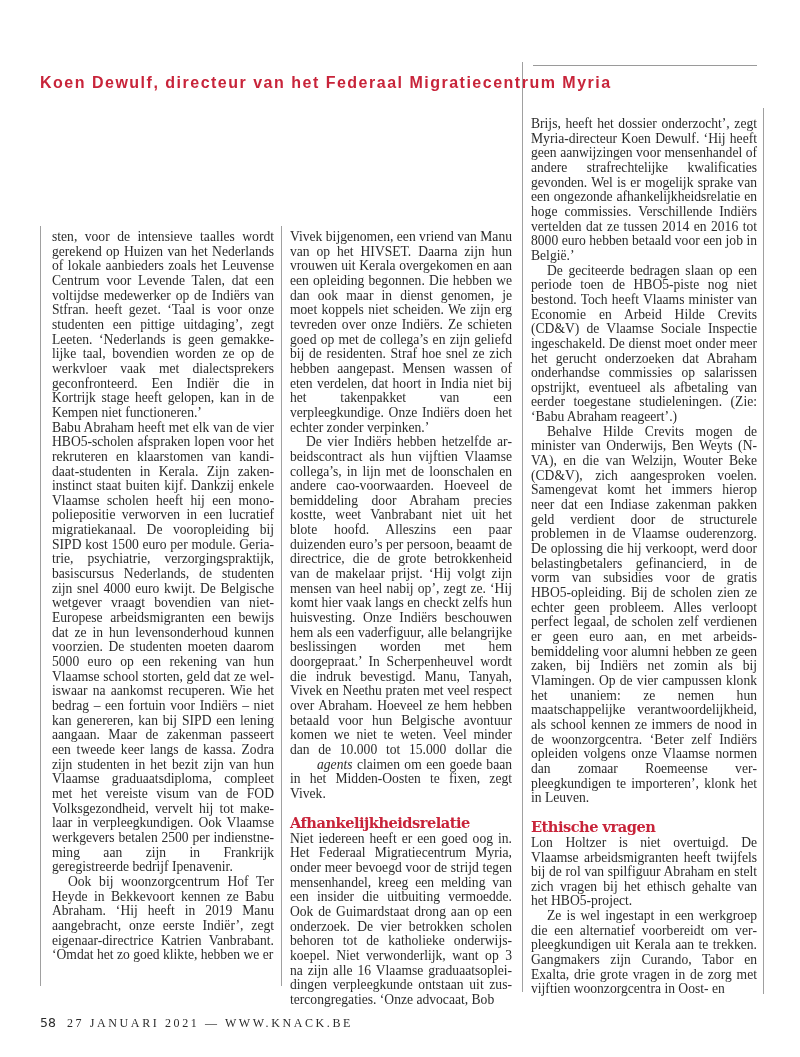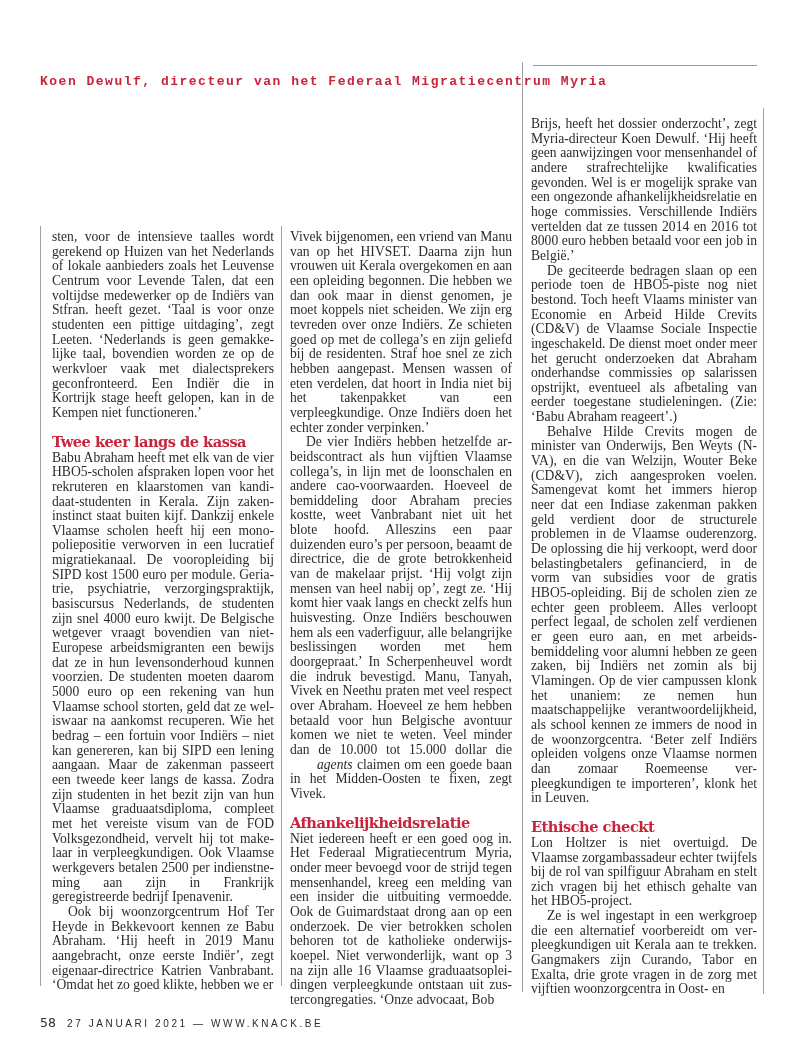--- a/index.html
+++ b/index.html
@@ -9,22 +9,22 @@
     }
     .pull-quote {
       position: absolute; left: 40px; top: 70px; width: 470px;
     }
     .pull-quote .quote {
       font-family: "DejaVu Serif", serif; font-weight: bold; color: #1e1e1e;
       font-size: 22.5px; line-height: 26px; letter-spacing: -1.4px; margin: 0;
       white-space: pre-line;
     }
     .pull-quote .attribution {
-      font-family: Liberation Mono, monospace; font-weight: bold; color: #c8243a;
-      font-size: 13px; letter-spacing: 1.5px; margin-top: 4px; white-space: nowrap;
+      font-family: Liberation Sans, sans-serif; font-weight: bold; color: #c8243a;
+      font-size: 16px; letter-spacing: 1.5px; margin-top: 4px; white-space: nowrap;
     }
     .top-rule {
       position: absolute; left: 533px; top: 65px; width: 224px; height: 0; border-top: 1px solid #9a9a9a;
     }
     .col {
       position: absolute; font-family: "Liberation Serif", serif; font-size: 13.6px; line-height: 14.65px;
       color: #2b2b2b; text-align: justify; hyphens: manual;
     }
     .col p { margin: 0; }
     .col p.indent { text-indent: 16px; }
@@ -38,55 +38,54 @@
     .col-3 { left: 531px; top: 117px; width: 226px; }
     .divider { position: absolute; width: 0; border-left: 1px solid #a0a0a0; }
     .div-1 { left: 40px; top: 226px; height: 760px; }
     .div-2 { left: 281px; top: 226px; height: 760px; }
     .div-3 { left: 522px; top: 62px; height: 930px; }
     .div-4 { left: 763px; top: 108px; height: 886px; }
     .footer {
       position: absolute; left: 40px; top: 1012px; white-space: nowrap; color: #2b2b2b;
     }
     .footer .page-num { font-family: "DejaVu Sans", sans-serif; font-weight: normal; font-size: 12.5px; margin-right: 6px; }
-    .footer .meta { font-family: Liberation Sans, sans-serif; font-size: 10px; letter-spacing: 2.6px; }
+    .footer .meta { font-family: Liberation Serif, serif; font-size: 12px; letter-spacing: 2.6px; }
   </style>
 </head>
 <body>
 
 <div class="pull-quote">
   <div class="attribution">Koen Dewulf, directeur van het Federaal Migratiecentrum Myria</div>
 </div>
 
 <div class="top-rule"></div>
 
 <div class="divider div-1"></div>
 <div class="divider div-2"></div>
 <div class="divider div-3"></div>
 <div class="divider div-4"></div>
 
 <div class="col col-1">
   <p>sten, voor de intensieve taalles wordt gerekend op Huizen van het Nederlands of lokale aanbieders zoals het Leuvense Centrum voor Levende Talen, dat een voltijdse medewerker op de Indiërs van Stfran. heeft gezet. ‘Taal is voor onze studenten een pittige uitdaging’, zegt Leeten. ‘Nederlands is geen gemakke­lijke taal, bovendien worden ze op de werkvloer vaak met dialectsprekers geconfronteerd. Een Indiër die in Kortrijk stage heeft gelopen, kan in de Kempen niet functioneren.’</p>
-  <h2>Twee keer langs de kassa</h2>
   <p>Babu Abraham heeft met elk van de vier HBO5-scholen afspraken lopen voor het rekruteren en klaarstomen van kandi­daat-studenten in Kerala. Zijn zaken­instinct staat buiten kijf. Dankzij enkele Vlaamse scholen heeft hij een mono­poliepositie verworven in een lucratief migratiekanaal. De vooropleiding bij SIPD kost 1500 euro per module. Geria­trie, psychiatrie, verzorgingspraktijk, basiscursus Nederlands, de studenten zijn snel 4000 euro kwijt. De Belgische wetgever vraagt bovendien van niet-Europese arbeidsmigranten een bewijs dat ze in hun levensonderhoud kunnen voorzien. De studenten moeten daarom 5000 euro op een rekening van hun Vlaamse school storten, geld dat ze wel­iswaar na aankomst recuperen. Wie het bedrag – een fortuin voor Indiërs – niet kan genereren, kan bij SIPD een lening aangaan. Maar de zakenman passeert een tweede keer langs de kassa. Zodra zijn studenten in het bezit zijn van hun Vlaamse graduaatsdiploma, compleet met het vereiste visum van de FOD Volksgezondheid, vervelt hij tot make­laar in verpleegkundigen. Ook Vlaamse werkgevers betalen 2500 per indienstne­ming aan zijn in Frankrijk geregistreerde bedrijf Ipenavenir.</p>
   <p class="indent">Ook bij woonzorgcentrum Hof Ter Heyde in Bekkevoort kennen ze Babu Abraham. ‘Hij heeft in 2019 Manu aangebracht, onze eerste Indiër’, zegt eigenaar-directrice Katrien Vanbrabant. ‘Omdat het zo goed klikte, hebben we er</p>
 </div>
 
 <div class="col col-2">
   <p>Vivek bijgenomen, een vriend van Manu van op het HIVSET. Daarna zijn hun vrouwen uit Kerala overgekomen en aan een opleiding begonnen. Die hebben we dan ook maar in dienst genomen, je moet koppels niet scheiden. We zijn erg tevreden over onze Indiërs. Ze schieten goed op met de collega’s en zijn geliefd bij de residenten. Straf hoe snel ze zich hebben aangepast. Mensen wassen of eten verdelen, dat hoort in India niet bij het takenpakket van een verpleegkundige. Onze Indiërs doen het echter zonder verpinken.’</p>
   <p class="indent"><span>De vier Indiërs hebben hetzelfde ar­beidscontract als hun vijftien Vlaamse collega’s, in lijn met de loonschalen en andere cao-voorwaarden. Hoeveel de bemiddeling door Abraham precies kostte, weet Vanbrabant niet uit het blote hoofd. Alleszins een paar duizenden euro’s per persoon, beaamt de directrice, die de grote betrokkenheid van de makelaar prijst. ‘Hij volgt zijn mensen van heel nabij op’, zegt ze. ‘Hij komt hier vaak langs en checkt zelfs hun huisvesting. Onze Indiërs beschouwen hem als een vaderfiguur, alle belangrijke beslissingen worden met hem doorgepraat.’ In Scherpenheuvel wordt die indruk bevestigd. Manu, Tanyah, Vivek en Neethu praten met veel respect over Abraham. Hoeveel ze hem hebben betaald voor hun Belgische avontuur komen we niet te weten. Veel minder dan de 10.000 tot 15.000 dollar die</span> <em>agents</em><span> claimen om een goede baan in het Midden-Oosten te fixen, zegt Vivek.</span></p>
   <h2>Afhankelijkheidsrelatie</h2>
   <p>Niet iedereen heeft er een goed oog in. Het Federaal Migratiecentrum Myria, onder meer bevoegd voor de strijd tegen mensenhandel, kreeg een melding van een insider die uitbuiting vermoedde. Ook de Guimardstaat drong aan op een onderzoek. De vier betrokken scholen behoren tot de katholieke onderwijs­koepel. Niet verwonderlijk, want op 3 na zijn alle 16 Vlaamse graduaatsoplei­dingen verpleegkunde ontstaan uit zus­tercongregaties. ‘Onze advocaat, Bob</p>
 </div>
 
 <div class="col col-3">
   <p>Brijs, heeft het dossier onderzocht’, zegt Myria-directeur Koen Dewulf. ‘Hij heeft geen aanwijzingen voor mensenhandel of andere strafrechtelijke kwalificaties gevonden. Wel is er mogelijk sprake van een ongezonde afhankelijkheids­relatie en hoge commissies. Verschil­lende Indiërs vertelden dat ze tussen 2014 en 2016 tot 8000 euro hebben betaald voor een job in België.’</p>
   <p class="indent">De geciteerde bedragen slaan op een periode toen de HBO5-piste nog niet bestond. Toch heeft Vlaams minister van Economie en Arbeid Hilde Crevits (CD&amp;V) de Vlaamse Sociale Inspectie ingeschakeld. De dienst moet onder meer het gerucht onderzoeken dat Abra­ham onderhandse commissies op salaris­sen opstrijkt, eventueel als afbetaling van eerder toegestane studieleningen. (Zie: ‘Babu Abraham reageert’.)</p>
   <p class="indent">Behalve Hilde Crevits mogen de minister van Onderwijs, Ben Weyts (N-VA), en die van Welzijn, Wouter Beke (CD&amp;V), zich aangesproken voelen. Samengevat komt het immers hierop neer dat een Indiase zakenman pakken geld verdient door de structurele problemen in de Vlaamse ouderenzorg. De oplossing die hij verkoopt, werd door belastingbetalers gefinancierd, in de vorm van subsidies voor de gratis HBO5-opleiding. Bij de scholen zien ze echter geen probleem. Alles verloopt perfect legaal, de scholen zelf verdienen er geen euro aan, en met arbeids­bemiddeling voor alumni hebben ze geen zaken, bij Indiërs net zomin als bij Vlamingen. Op de vier campussen klonk het unaniem: ze nemen hun maatschappelijke verantwoordelijkheid, als school kennen ze immers de nood in de woonzorgcentra. ‘Beter zelf Indiërs opleiden volgens onze Vlaamse normen dan zomaar Roemeense ver­pleegkundigen te importeren’, klonk het in Leuven.</p>
-  <h2>Ethische checkt</h2>
-  <p>Lon Holtzer is niet overtuigd. De Vlaamse zorgambassadeur echter twijfels bij de rol van spilfiguur Abraham en stelt zich vragen bij het ethisch gehalte van het HBO5-project.</p>
+  <h2>Ethische vragen</h2>
+  <p>Lon Holtzer is niet overtuigd. De Vlaamse arbeidsmigranten heeft twijfels bij de rol van spilfiguur Abraham en stelt zich vragen bij het ethisch gehalte van het HBO5-project.</p>
   <p class="indent">Ze is wel ingestapt in een werkgroep die een alternatief voorbereidt om ver­pleegkundigen uit Kerala aan te trekken. Gangmakers zijn Curando, Tabor en Exalta, drie grote vragen in de zorg met vijftien woonzorgcentra in Oost- en</p>
 </div>
 
 <div class="footer">
   <span class="page-num">58</span>
   <span class="meta">27 JANUARI 2021 — WWW.KNACK.BE</span>
 </div>
 
 </body></html>

